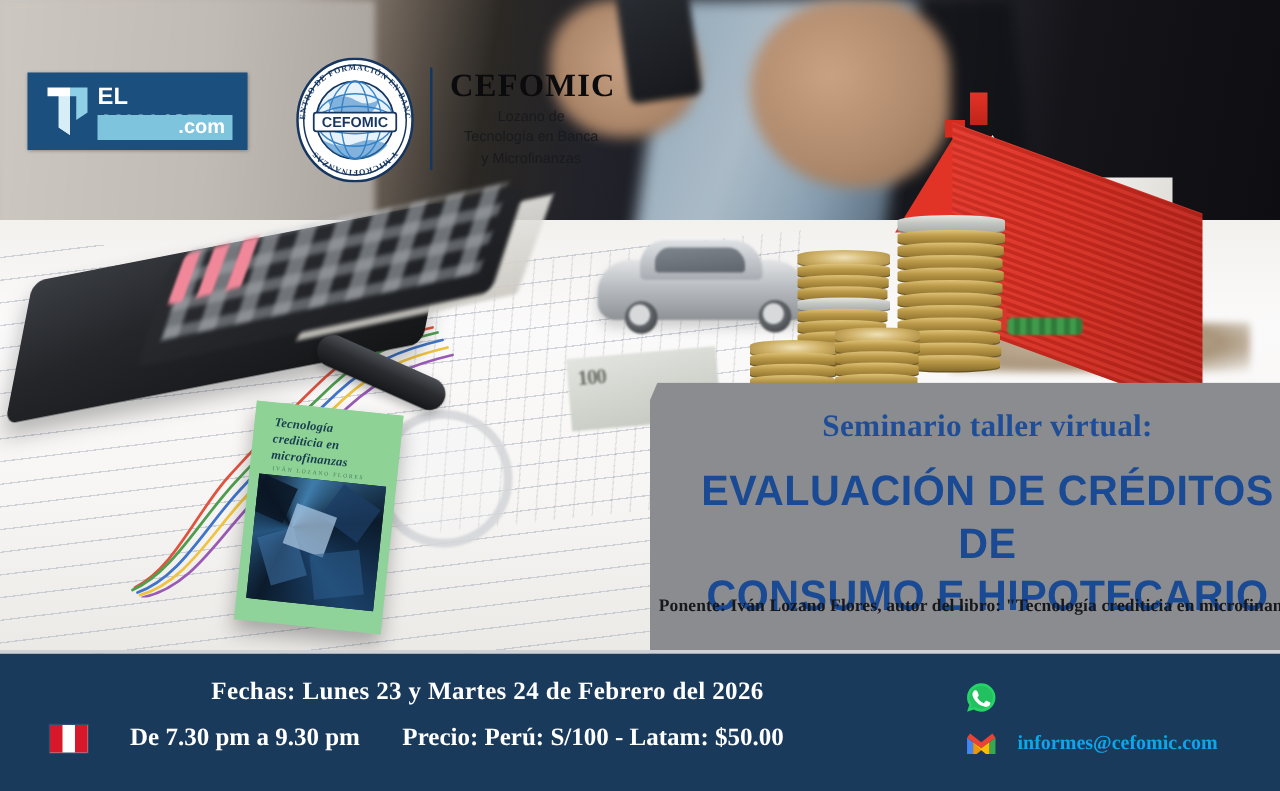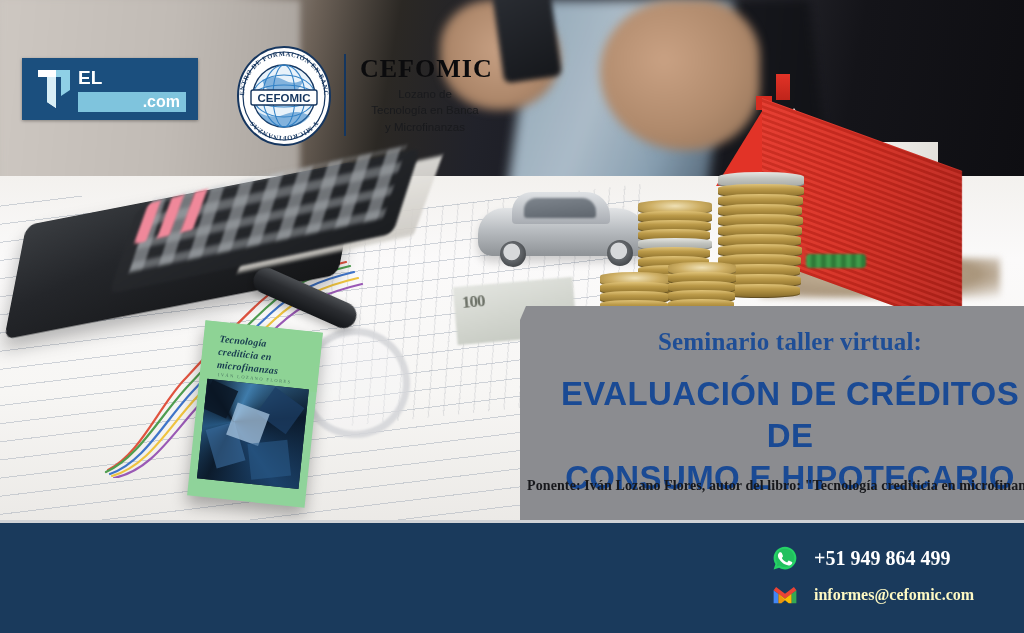--- a/index.html
+++ b/index.html
@@ -421,21 +421,21 @@
   .bb-right { position: absolute; left: 760px; top: 0; width: 264px; height: 110px; }
   .contact-row { position: absolute; display: flex; align-items: center; gap: 16px; }
   .contact-row.r1 { left: 12px; top: 22px; }
   .contact-row.r2 { left: 12px; top: 62px; }
   .wa-icon { width: 26px; height: 26px; flex: 0 0 auto; }
   .gm-icon { width: 26px; height: 20px; flex: 0 0 auto; }
   .phone-text {
     font: 700 20px "Liberation Serif", serif; color: #ffffff; white-space: nowrap;
   }
   .mail-text {
-    font: 700 16px "Liberation Serif", serif; color: #fef9c3; white-space: nowrap;
+    font: 700 16px "Liberation Serif", serif; color: #0ea5e9; white-space: nowrap;
   }
 
   
   .logo-analista {
     position: absolute; left: 22px; top: 58px; width: 176px; height: 62px;
     background: #1b4f7e;
     box-shadow: 0 1px 3px rgba(0,0,0,.35);
     overflow: hidden;
   }
   .la-mark { position: absolute; left: 14px; top: 10px; width: 36px; height: 42px; }
@@ -650,30 +650,35 @@
       <div>EVALUACIÓN DE CRÉDITOS DE</div>
       <div>CONSUMO E HIPOTECARIO</div>
     </div>
     <div class="presenter">Ponente: Iván Lozano Flores, autor del libro: "Tecnología crediticia en microfinanzas"</div>
   </div>
 
   <div class="bar-hairline"></div>
   <div class="bottom-bar">
 
     <div class="bb-left">
+      <div class="line-dates">Fechas: Lunes 23 y Martes 24 de Febrero del 2026</div>
+      <div class="line-two">
+        <span class="peru-flag"></span>
+        <span class="time-text">De 7.30 pm a 9.30 pm</span>
+        <span class="price-text">Precio: Perú: S/100 - Latam: $50.00</span>
+      </div>
     </div>
 
     <div class="bb-right">
       <div class="contact-row r1">
         <svg class="wa-icon" viewBox="0 0 32 32">
           <path d="M16 2C8.3 2 2 8.3 2 16c0 2.7.8 5.3 2.2 7.5L2 30l6.8-2.1C11 29.2 13.5 30 16 30c7.7 0 14-6.3 14-14S23.7 2 16 2z" fill="#25D366"></path>
           <path d="M16 4.6C9.7 4.6 4.6 9.7 4.6 16c0 2.4.8 4.7 2.1 6.6l-1.2 3.8 3.9-1.2c1.8 1.2 4 1.9 6.6 1.9 6.3 0 11.4-5.1 11.4-11.4S22.3 4.6 16 4.6z" fill="#0f3c2e" opacity=".12"></path>
           <path d="M11.6 9.6c-.3-.7-.6-.7-.9-.7h-.7c-.3 0-.8.1-1.2.6s-1.5 1.5-1.5 3.6 1.6 4.2 1.8 4.5 3 4.8 7.4 6.5c3.7 1.4 4.4 1.2 5.2 1.1s2.5-1 2.9-2 .4-1.8.3-2-.3-.3-.7-.5-2.5-1.2-2.9-1.4-.7-.2-1 .2-1.1 1.4-1.4 1.7-.5.3-.9.1-1.8-.7-3.4-2.1c-1.2-1.1-2.1-2.5-2.3-2.9s0-.6.2-.8l.6-.8c.2-.3.3-.5.4-.8s0-.6-.1-.8-1-2.4-1.3-3.2z" fill="#ffffff"></path>
         </svg>
-        <span class="phone-text">+51 949 864 499</span>
       </div>
       <div class="contact-row r2">
         <svg class="gm-icon" viewBox="0 0 32 24">
           <path d="M2 22V6l6 4.5V22z" fill="#4285F4"></path>
           <path d="M30 22V6l-6 4.5V22z" fill="#34A853"></path>
           <path d="M2 6l14 10.5L30 6l-3-4-11 8.5L5 2z" fill="#EA4335"></path>
           <path d="M8 10.5L16 16.5l8-6V22h-3.5l-4.5-3.5L11.5 22H8z" fill="#FBBC04"></path>
           <path d="M8 10.5V22h3.5l4.5-3.5-8-8z" fill="#C5221F" opacity=".25"></path>
         </svg>
         <span class="mail-text">informes@cefomic.com</span>

